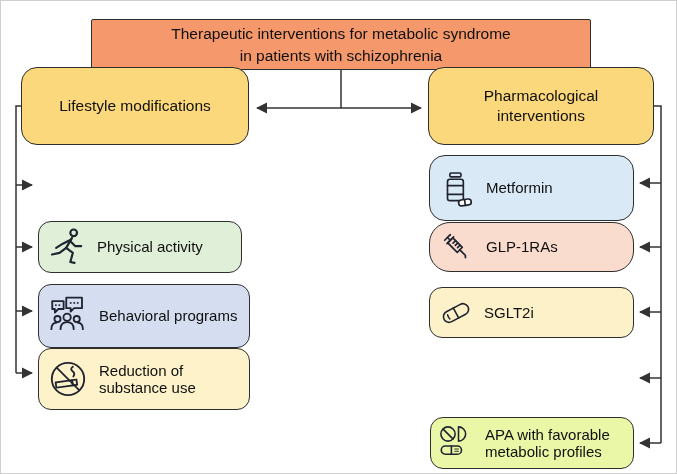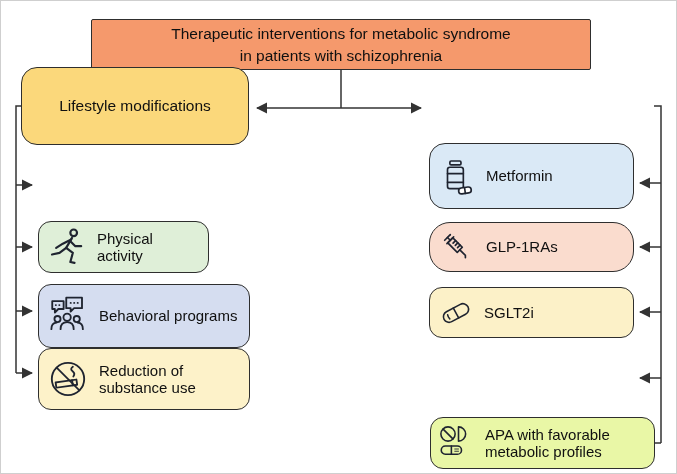--- a/index.html
+++ b/index.html
@@ -66,23 +66,26 @@
 
   <div class="box top-box" style="left: 90px; top: 18px; width: 500px; height: 51px; background-color: rgb(245, 153, 108);">
     <div>Therapeutic interventions for metabolic syndrome</div>
     <div>in patients with schizophrenia</div>
   </div>
 
   <div class="box cat-box" style="left: 20px; top: 66px; width: 228px; height: 78px; background-color: rgb(251, 216, 123);">
     <div>Lifestyle modifications</div>
   </div>
 
+  <div class="box cat-box" style="left: 427px; top: 66px; width: 226px; height: 78px; background-color: rgb(251, 216, 123);">
+    <div>Pharmacological interventions</div>
+  </div>
 
 
-  <div class="box item-box" style="left: 37px; top: 220px; width: 171px; height: 52px; background-color: rgb(223, 239, 216);">
+  <div class="box item-box" style="left: 37px; top: 220px; width: 204px; height: 52px; background-color: rgb(223, 239, 216);">
     <span class="icon">
       <svg width="40" height="40" viewBox="0 0 48 48">
         <g class="ic">
           <circle cx="32" cy="7" r="4"></circle>
           <path d="M30,13 L23,25"></path>
           <path d="M29,15 L19,20 L11,25"></path>
           <path d="M28,17 L34,23 L41,23"></path>
           <path d="M23,25 L31,31 L28,42 L33,43"></path>
           <path d="M23,25 L15,31 L6,33"></path>
         </g>
@@ -121,21 +124,21 @@
             <path d="M29,26 V32"></path>
             <path d="M31,22 q3,-3 0,-6 q-3,-3 1,-5"></path>
           </g>
           <path d="M11,11 L37,37"></path>
         </g>
       </svg>
     </span>
     <span class="label">Reduction of substance use</span>
   </div>
 
-  <div class="box item-box" style="left: 428px; top: 142px; width: 205px; height: 66px; background-color: rgb(218, 233, 246); border-radius: 16px;">
+  <div class="box item-box" style="left: 428px; top: 154px; width: 205px; height: 66px; background-color: rgb(218, 233, 246); border-radius: 16px;">
     <span class="icon">
       <svg width="38" height="38" viewBox="0 0 48 48">
         <g class="ic-thin">
           <rect x="15" y="5" width="14" height="5" rx="1.5"></rect>
           <rect x="12" y="13" width="20" height="27" rx="3"></rect>
           <path d="M12,21 H32 M12,32 H32"></path>
           <g transform="rotate(-8 34 42)">
             <rect x="26" y="38.5" width="16" height="7.5" rx="3.75" fill="#fff"></rect>
             <path d="M34,38.5 V46"></path>
           </g>
@@ -168,21 +171,21 @@
           <rect x="6" y="16.5" width="36" height="15" rx="7.5"></rect>
           <path d="M24,16.5 V31.5"></path>
           <path d="M13,21 Q12,24 13,27"></path>
         </g>
       </svg>
     </span>
     <span class="label">SGLT2i</span>
   </div>
 
 
-  <div class="box item-box" style="left: 429px; top: 416px; width: 225px; height: 52px; background-color: rgb(233, 247, 166);">
+  <div class="box item-box" style="left: 429px; top: 416px; width: 204px; height: 52px; background-color: rgb(233, 247, 166);">
     <span class="icon">
       <svg width="36" height="36" viewBox="0 0 48 48">
         <g class="ic-thin">
           <circle cx="12" cy="12" r="9.5"></circle>
           <path d="M5.5,5.5 L18.5,18.5"></path>
           <path d="M26,2.5 a9.5,9.5 0 0 1 0,19 Z"></path>
           <rect x="3" y="28" width="27" height="11" rx="5.5"></rect>
           <path d="M16.5,28 V39"></path>
           <path d="M21,32 h5 M21,35 h5" stroke-width="1.2"></path>
         </g>

